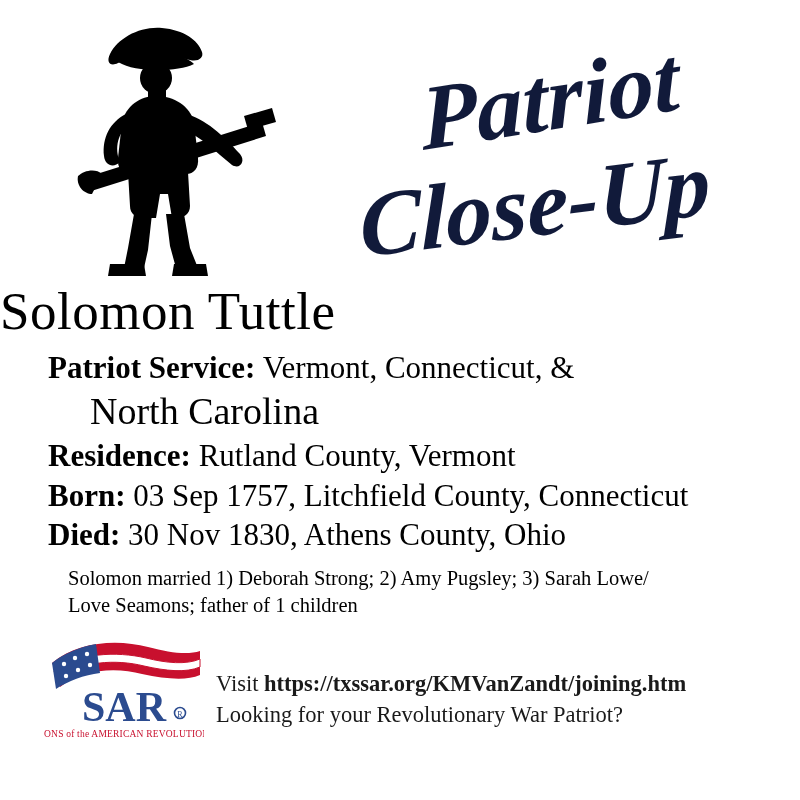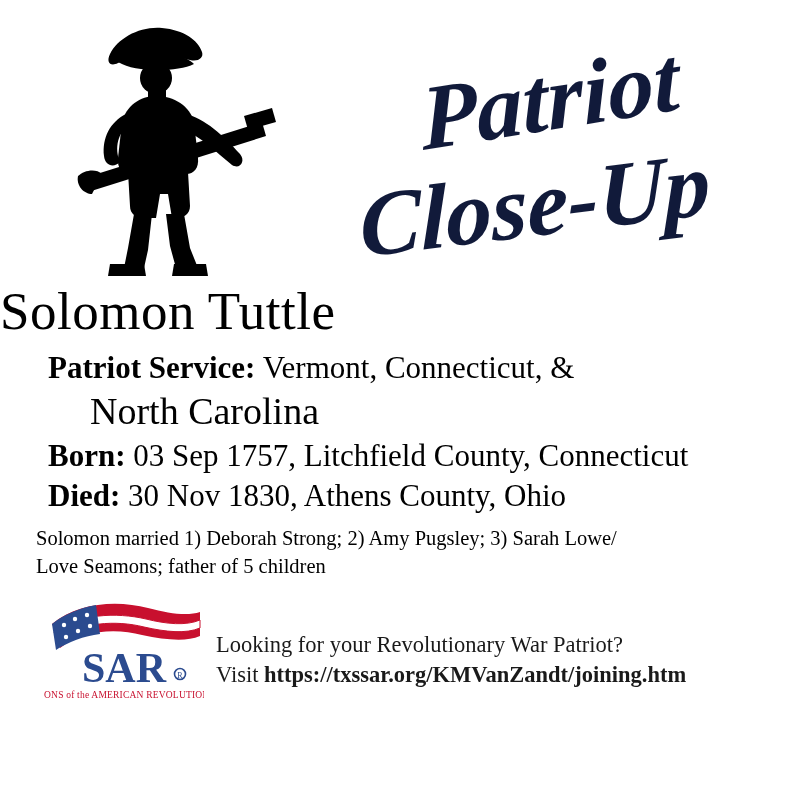--- a/index.html
+++ b/index.html
@@ -70,21 +70,21 @@
     font-size: 38px;
     line-height: 1.28;
     padding-left: 42px;
   }
   .detail-label {
     font-weight: 700;
   }
 
   
   .notes {
-    padding: 10px 40px 0 36px;
+    padding: 10px 40px 0 68px;
   }
   .note-line {
     font-size: 20.5px;
     line-height: 1.33;
   }
 
   
   .footer {
     position: relative;
     margin-top: 14px;
@@ -167,35 +167,39 @@
   <div class="patriot-name">Solomon Tuttle</div>
 
   <div class="details">
 
     <div class="detail-line">
       <span class="detail-label">Patriot Service:</span>
       <span>Vermont, Connecticut, &amp;</span>
     </div>
     <div class="detail-cont">North Carolina</div>
 
+    <div class="detail-line">
+      <span class="detail-label">Residence:</span>
+      <span>Rutland County, Vermont</span>
+    </div>
 
     <div class="detail-line">
       <span class="detail-label">Born:</span>
       <span>03 Sep 1757, Litchfield County, Connecticut</span>
     </div>
 
     <div class="detail-line">
       <span class="detail-label">Died:</span>
       <span>30 Nov 1830, Athens County, Ohio</span>
     </div>
   </div>
 
   <div class="notes">
     <div class="note-line">Solomon married 1) Deborah Strong; 2) Amy Pugsley; 3) Sarah Lowe/</div>
-    <div class="note-line">Love Seamons; father of 5 children</div>
+    <div class="note-line">Love Seamons; father of 1 children</div>
   </div>
 
   <div class="footer">
 
     <div class="sar-logo">
       <svg viewBox="0 0 160 112" width="160" height="112" aria-hidden="true">
 
         <path d="M8 30 C34 8 74 6 104 14 C126 20 144 22 156 18 L156 26
                  C142 32 122 30 102 25 C74 18 36 20 12 38 Z" fill="#c8102e"></path>
         <path d="M10 38 C34 20 72 18 102 25 C122 30 142 32 156 26 L156 34
@@ -215,20 +219,20 @@
 
         <text x="80" y="88" text-anchor="middle" font-family="Liberation Serif, serif" font-size="42" font-weight="bold" fill="#2b4b8f">SAR</text>
         <circle cx="136" cy="80" r="5.5" fill="none" stroke="#2b4b8f" stroke-width="1.6"></circle>
         <text x="136" y="84" text-anchor="middle" font-family="Liberation Serif, serif" font-size="8" fill="#2b4b8f">R</text>
 
         <text x="80" y="104" text-anchor="middle" font-family="Liberation Serif, serif" font-size="9.5" letter-spacing="0.2" fill="#c8102e">SONS of the AMERICAN REVOLUTION</text>
       </svg>
     </div>
 
     <div class="footer-text">
-      <div class="footer-line">Looking for your Revolutionary War Patriot?</div>
       <div class="footer-line">
         <span>Visit </span><span class="url">https://txssar.org/KMVanZandt/joining.htm</span>
       </div>
+      <div class="footer-line">Looking for your Revolutionary War Patriot?</div>
     </div>
   </div>
 
 </div>
 
 </body></html>

